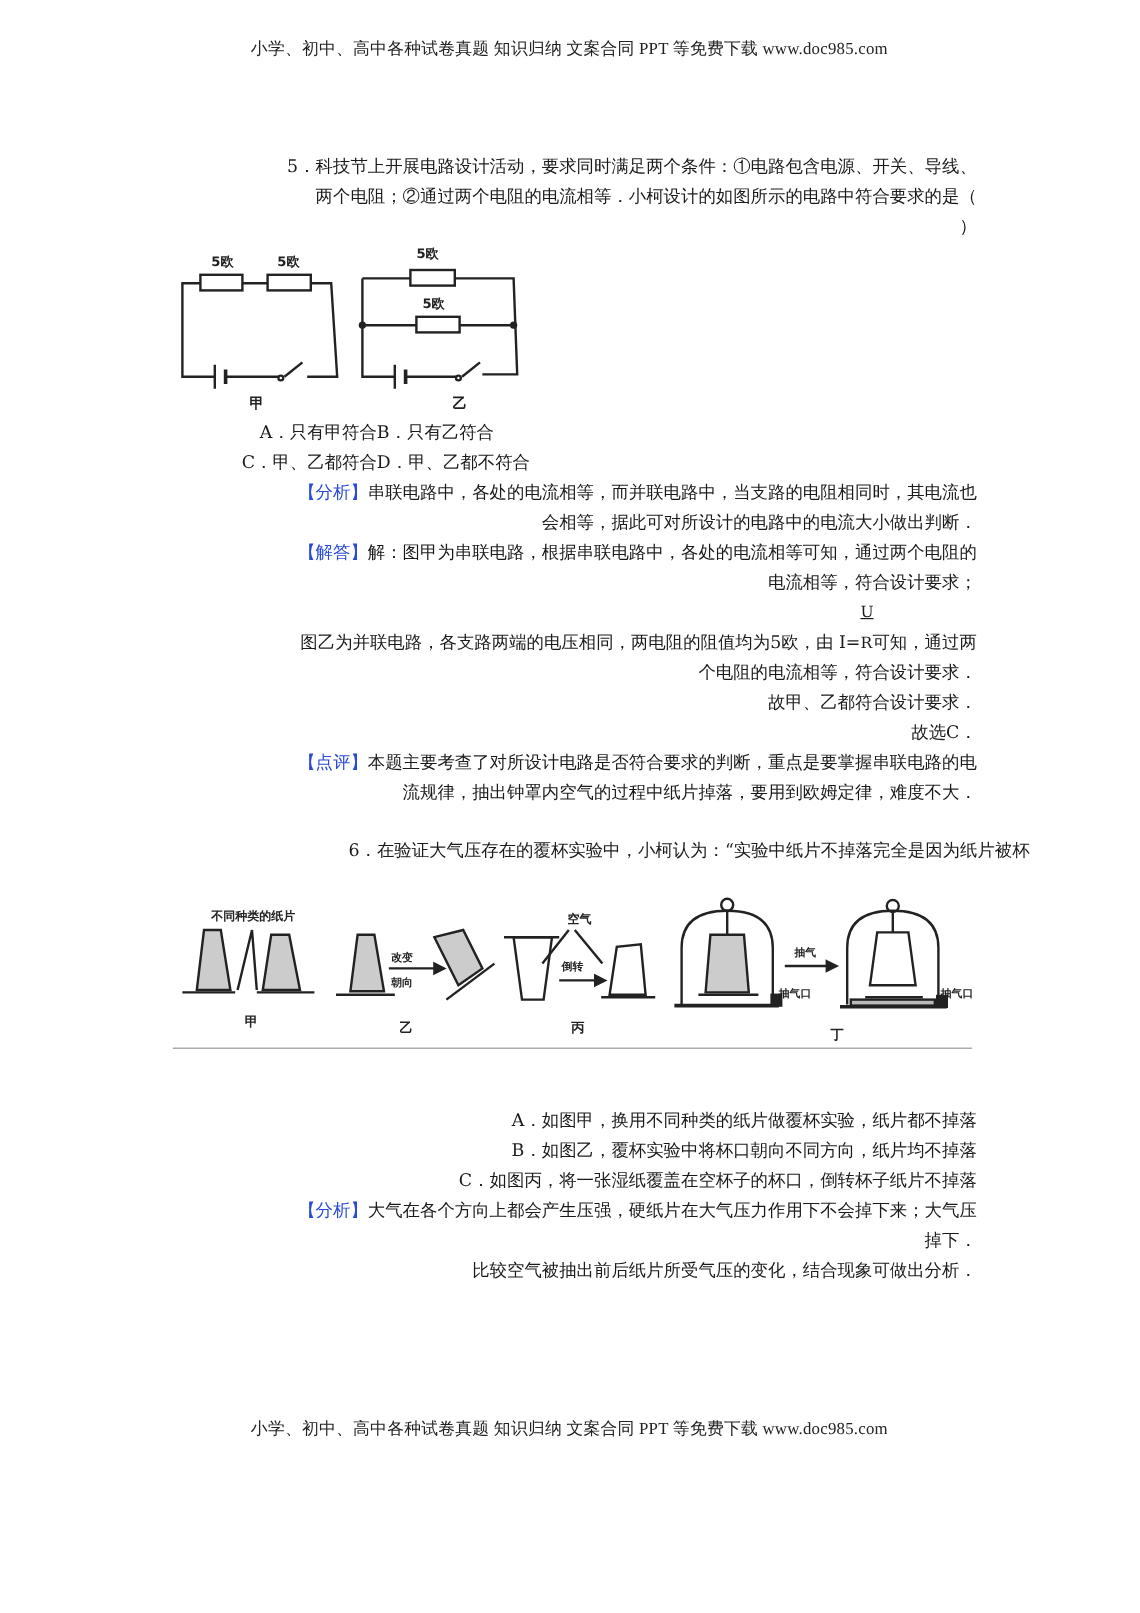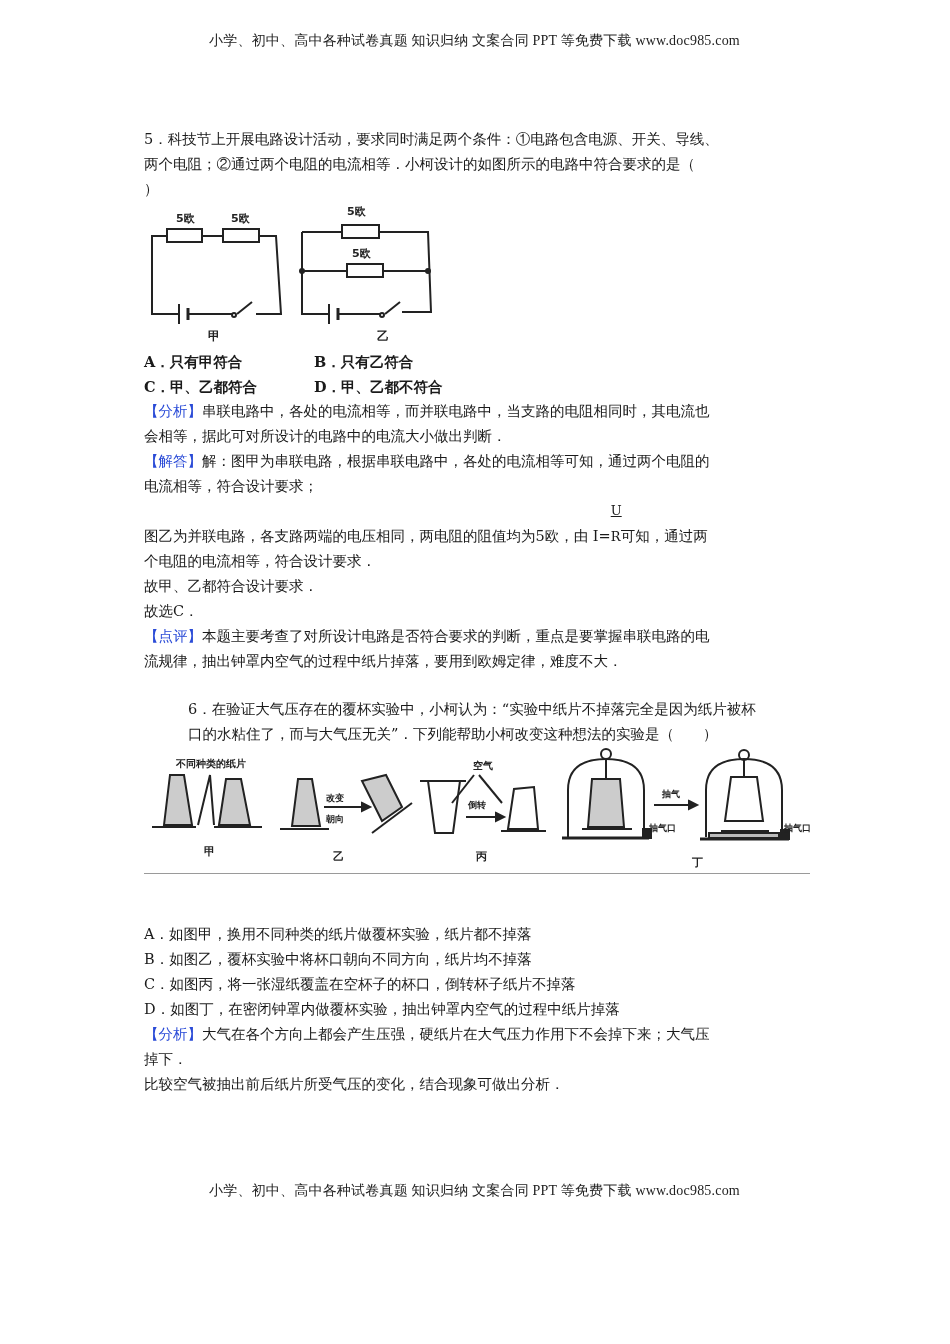--- a/index.html
+++ b/index.html
@@ -26,27 +26,28 @@
       letter-spacing: 0.2px;
     }
     .header { top: 32px; }
     .footer { top: 1182px; }
     .content {
       position: absolute;
       left: 144px;
       width: 670px;
       font-size: 14.5px;
       line-height: 25px;
+      text-align: right;
     }
     .line { white-space: nowrap; }
     .tag { color: #2a4bd7; }
     .q5 { top: 127px; }
     .fig5 { position: absolute; left: 144px; top: 198px; width: 300px; height: 150px; }
     .opts5 { top: 349px; }
-    .opt-row { display: flex; font-weight: bold; }
+    .opt-row { display: flex; }
     .opt-row .c1 { width: 170px; }
     .hr {
       position: absolute;
       left: 144px;
       top: 873px;
       width: 666px;
       height: 1px;
       background: #9a9a9a;
     }
     .fig6 { position: absolute; left: 144px; top: 745px; width: 666px; height: 128px; }
@@ -149,21 +150,20 @@
   <div class="line">故甲、乙都符合设计要求．</div>
   <div class="line">故选C．</div>
   <div class="line">
     <span class="tag">【点评】</span><span>本题主要考查了对所设计电路是否符合要求的判断，重点是要掌握串联电路的电</span>
   </div>
   <div class="line">流规律，抽出钟罩内空气的过程中纸片掉落，要用到欧姆定律，难度不大．</div>
 </div>
 
 <div class="content q6">
   <div class="line">6．在验证大气压存在的覆杯实验中，小柯认为：“实验中纸片不掉落完全是因为纸片被杯</div>
-  <div class="line">口的水粘住了，而与大气压无关”．下列能帮助小柯改变这种想法的实验是（　　）</div>
 </div>
 
 <svg class="fig6" viewBox="0 0 666 128" xmlns="http://www.w3.org/2000/svg">
 
   <g stroke="#222" stroke-width="2">
     <polygon points="20,80 26,30 40,30 48,80" fill="#ccc"></polygon>
     <polygon points="75,80 82,34 97,34 106,80" fill="#ccc"></polygon>
     <line x1="8" y1="82" x2="52" y2="82"></line>
     <line x1="70" y1="82" x2="118" y2="82"></line>
     <polyline points="54,80 66,30 70,80" fill="none"></polyline>
@@ -221,21 +221,20 @@
   <text x="640" y="86" font-size="9" fill="#222">抽气口</text>
   <text x="548" y="121" font-size="11" fill="#222">丁</text>
 </svg>
 
 <div class="hr"></div>
 
 <div class="content opts6">
   <div class="line">A．如图甲，换用不同种类的纸片做覆杯实验，纸片都不掉落</div>
   <div class="line">B．如图乙，覆杯实验中将杯口朝向不同方向，纸片均不掉落</div>
   <div class="line">C．如图丙，将一张湿纸覆盖在空杯子的杯口，倒转杯子纸片不掉落</div>
-  <div class="line">D．如图丁，在密闭钟罩内做覆杯实验，抽出钟罩内空气的过程中纸片掉落</div>
   <div class="line">
     <span class="tag">【分析】</span><span>大气在各个方向上都会产生压强，硬纸片在大气压力作用下不会掉下来；大气压</span>
   </div>
   <div class="line">掉下．</div>
   <div class="line">比较空气被抽出前后纸片所受气压的变化，结合现象可做出分析．</div>
 </div>
 
 <div class="footer">小学、初中、高中各种试卷真题 知识归纳 文案合同 PPT 等免费下载   www.doc985.com</div>
 
 </body></html>

